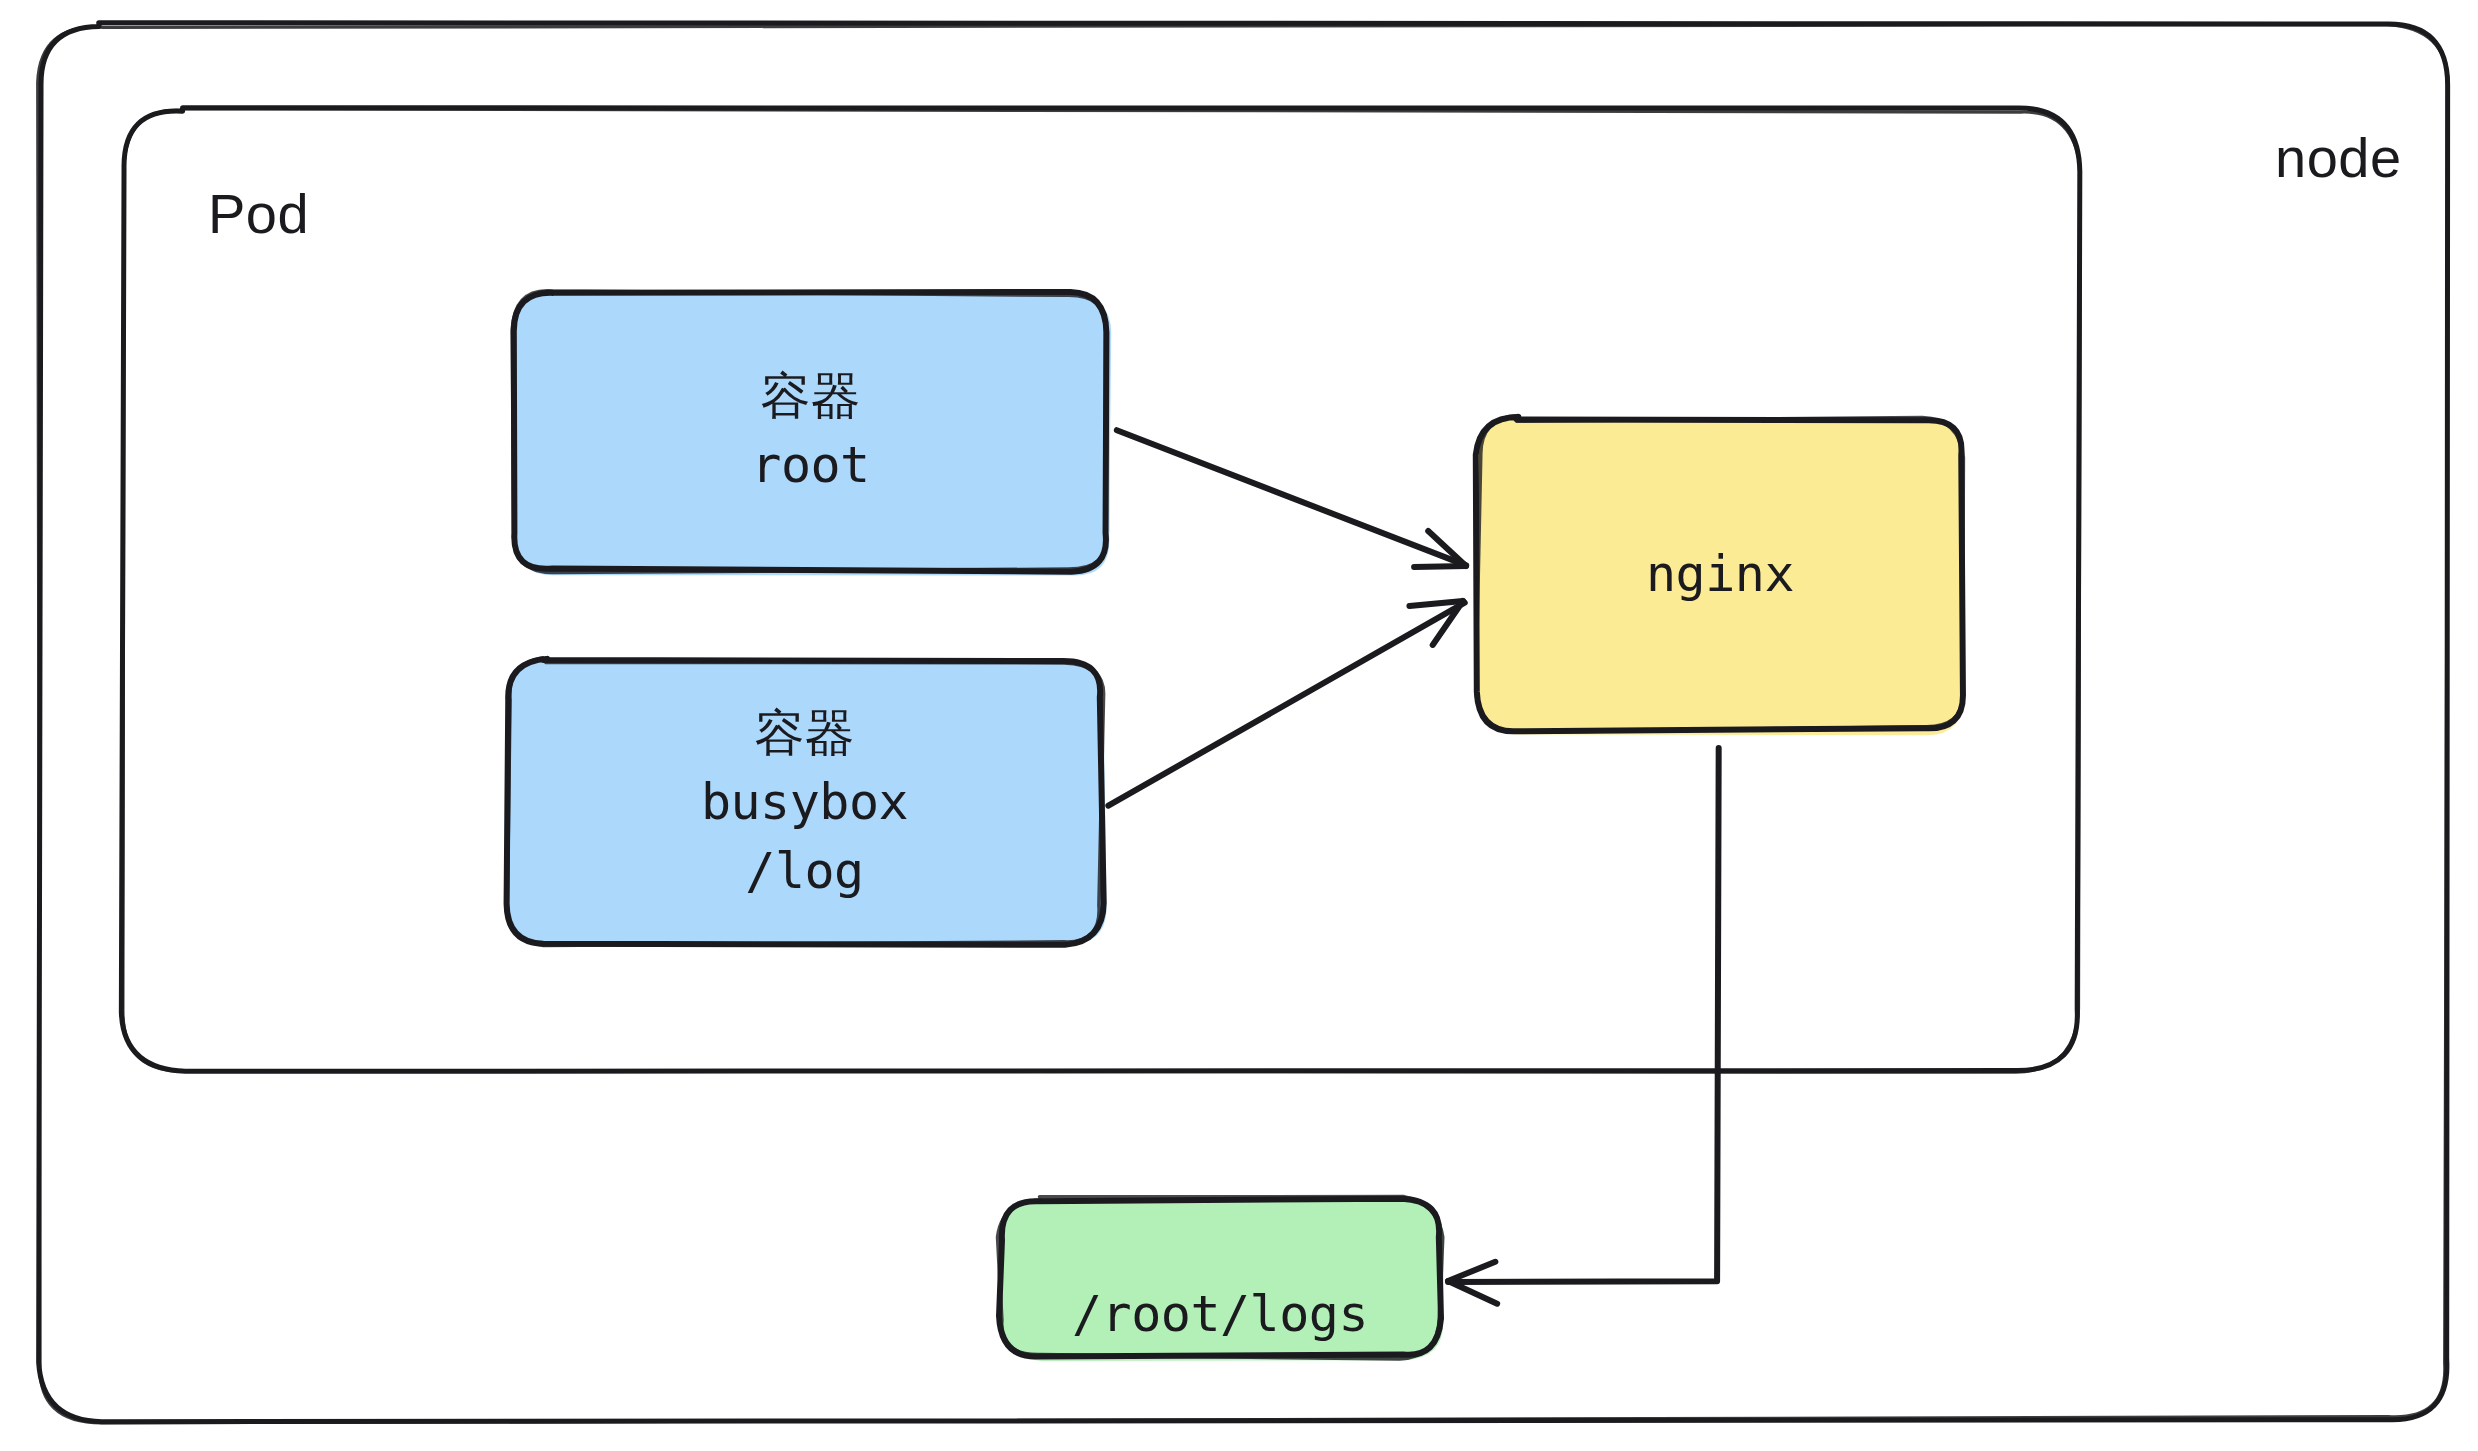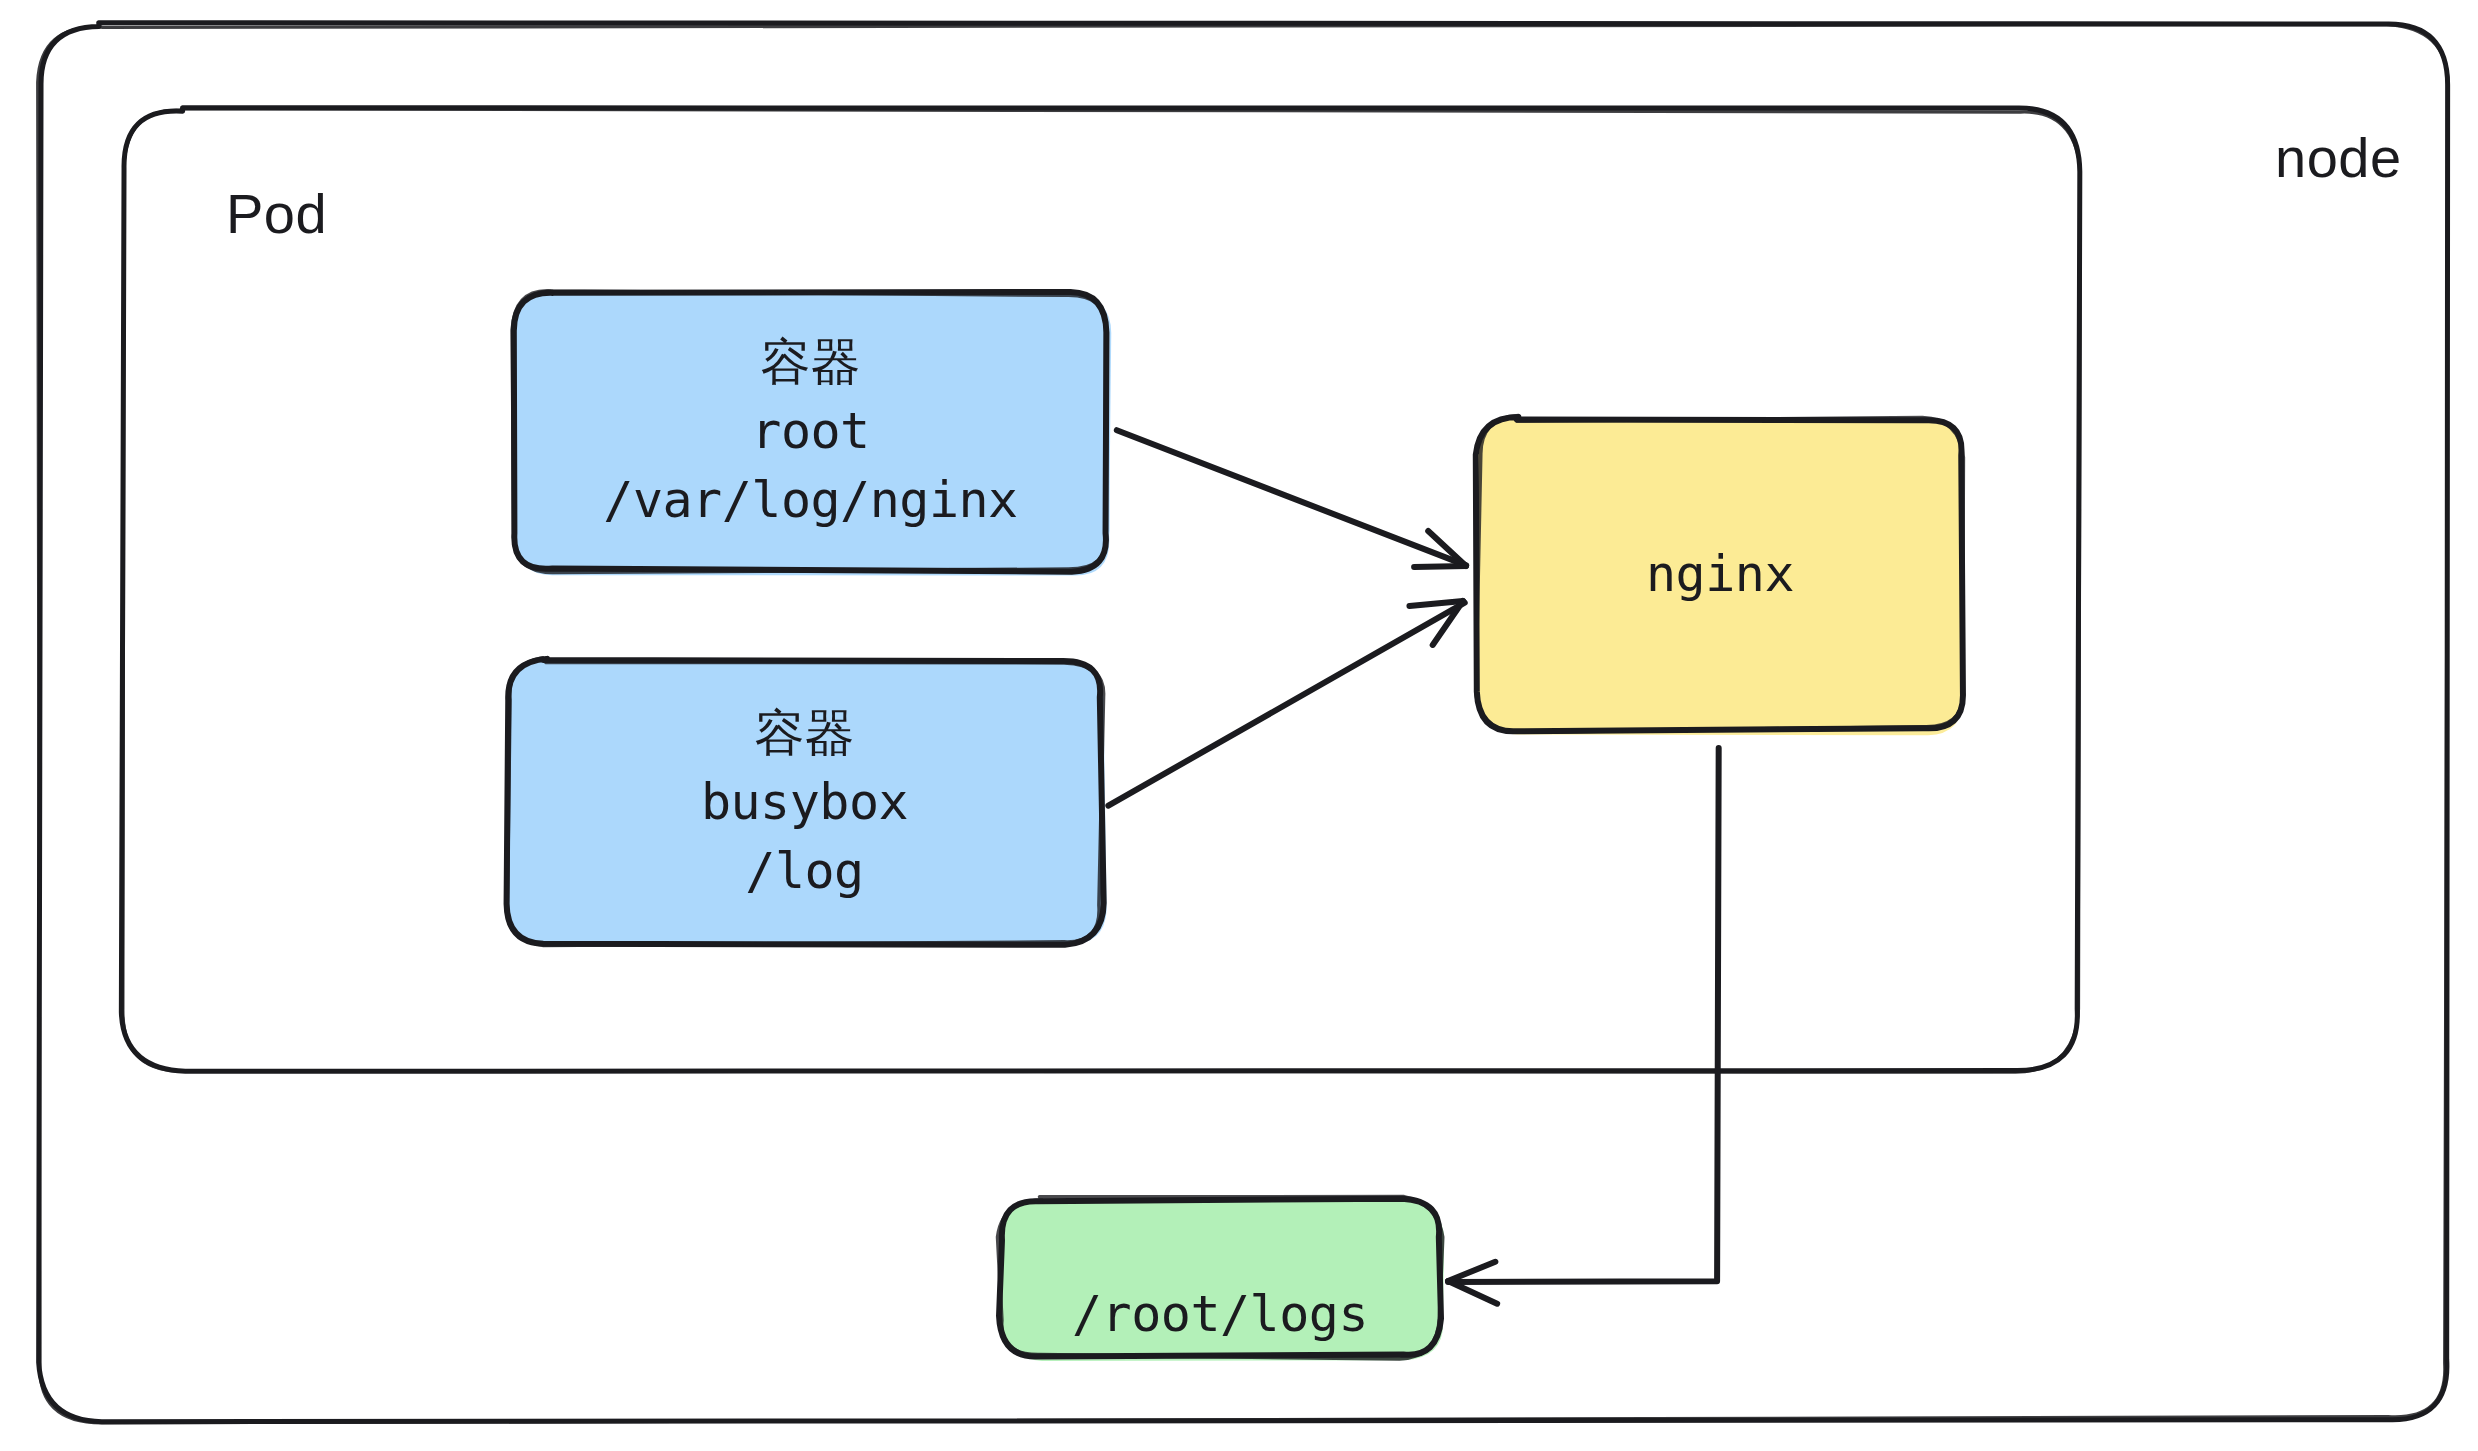--- a/index.html
+++ b/index.html
@@ -108,20 +108,20 @@
         <g>
           <path d="M 1718.6896948826916 748.0666575441447 L 1717.0960173611977 1281.303073407292 L 1448.117299557718 1282.085723401553" stroke="#1b1b1f" stroke-width="6" fill="none"></path>
           <path d="M 1448 1281 L 1495.361851913565 1261.753788576992" stroke="#1b1b1f" stroke-width="6" fill="none"></path>
           <path d="M 1448 1281 L 1497.1504075364987 1303.6796006133286" stroke="#1b1b1f" stroke-width="6" fill="none"></path>
         </g>
       </g>
   </svg>
 
   <div id="labels-layer">
       <div class="group-label" style="left: 2275px; top: 130px;">node</div>
-      <div class="group-label" style="left: 226px; top: 186px; text-align: center;">Pod</div>
-      <div class="label node-box-text" style="left: 513px; top: 292px; width: 595px; height: 278px;"><div class="cjk">容器</div><div class="mono">root</div><div class="mono">/var/log/nginx</div></div>
+      <div class="group-label" style="left: 208px; top: 186px; text-align: center;">Pod</div>
+      <div class="label node-box-text" style="left: 513px; top: 292px; width: 595px; height: 278px;"><div class="cjk">容器</div><div class="mono">root</div></div>
       <div class="label node-box-text" style="left: 507px; top: 661px; width: 595px; height: 282px;"><div class="cjk">容器</div><div class="mono">busybox</div><div class="mono">/log</div></div>
       <div class="label node-box-text" style="left: 1478px; top: 418px; width: 484px; height: 312px;"><div class="mono">nginx</div></div>
       <div class="label node-box-text" style="left: 1000px; top: 1236px; width: 440px; height: 156px;"><div class="mono">/root/logs</div></div>
     </div>
 
 </div>
 
 </body></html>

